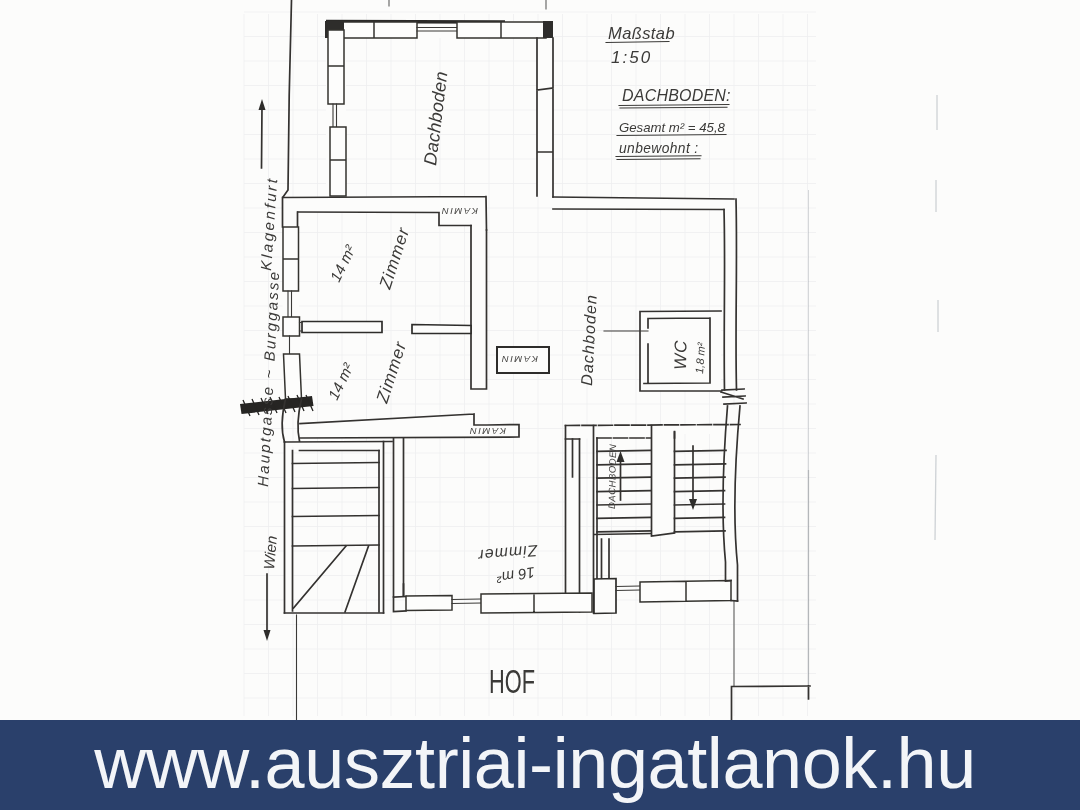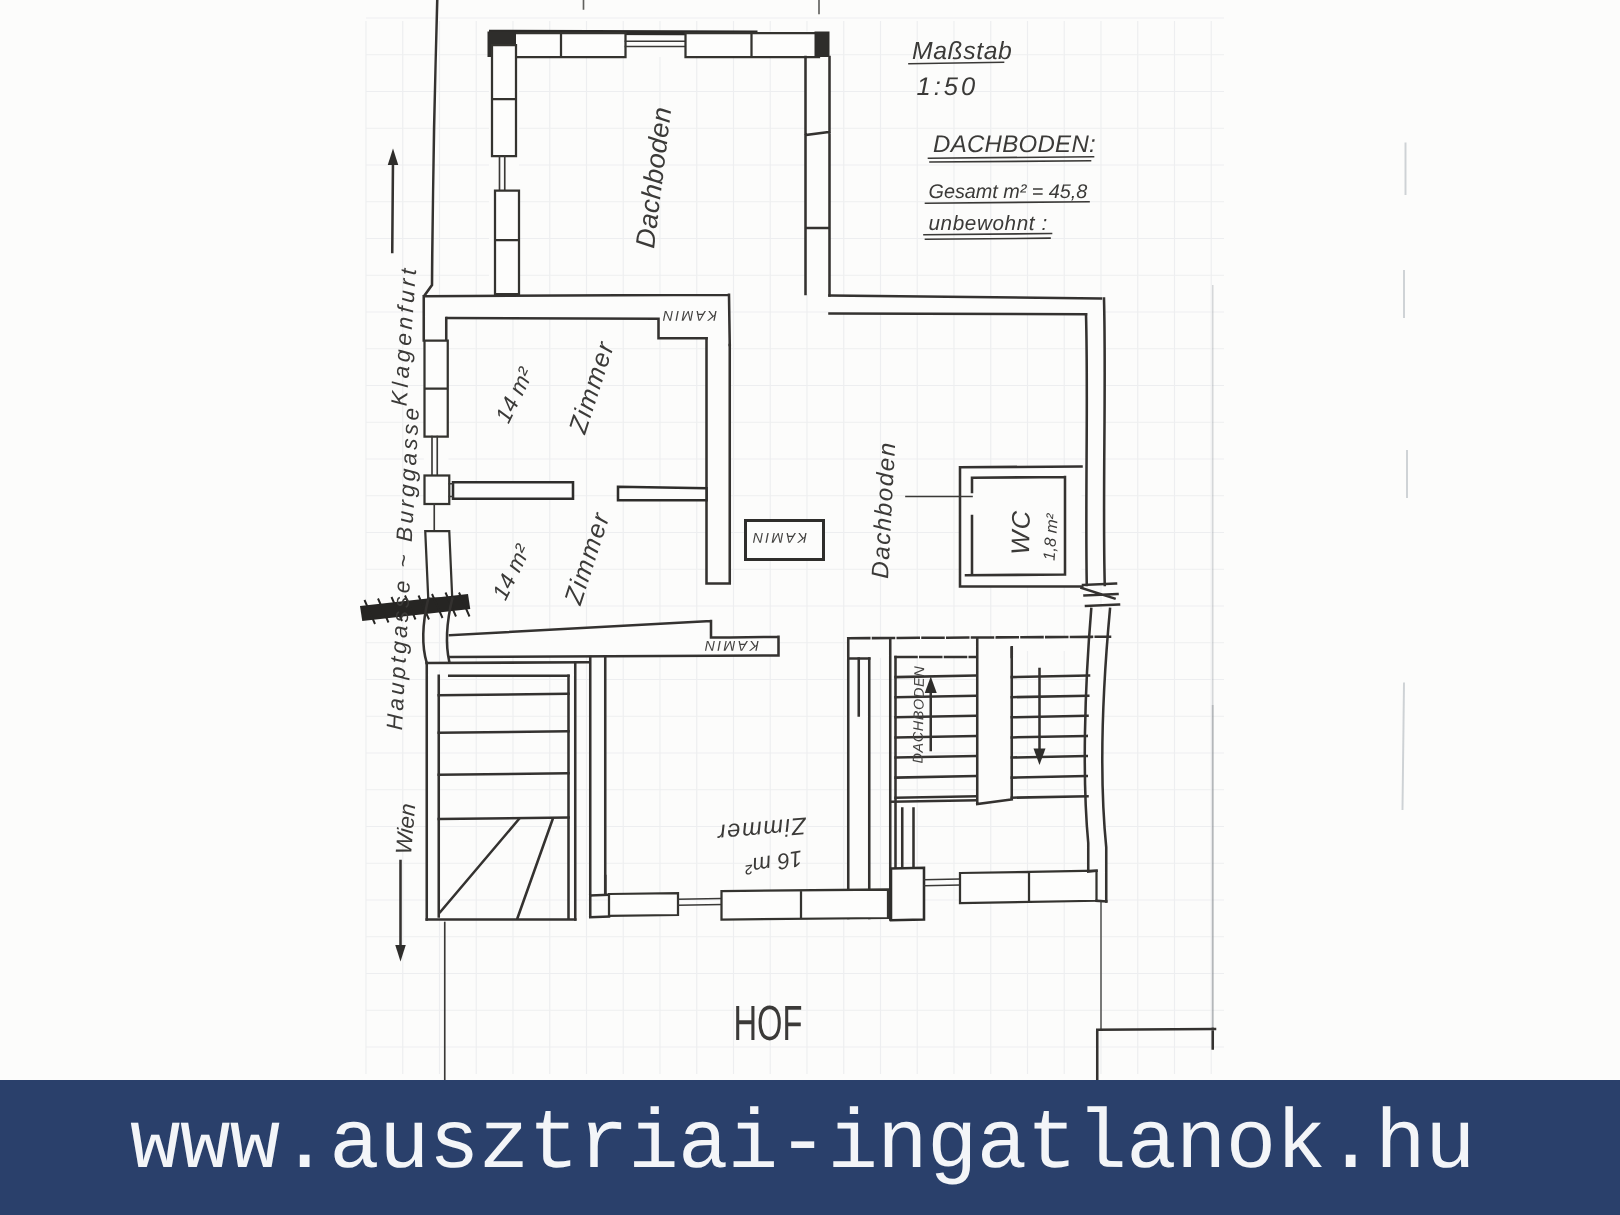--- a/index.html
+++ b/index.html
@@ -1,19 +1,19 @@
 <!DOCTYPE html>
 <html><head>
 <meta charset="utf-8">
 <style>
   html,body{margin:0;padding:0;background:#ffffff;}
   #page{position:relative;width:1080px;height:810px;overflow:hidden;background:#fcfcfb;font-family:"Liberation Sans",sans-serif;}
   #plan{position:absolute;left:0;top:0;}
   #banner{position:absolute;left:0;top:720px;width:1080px;height:90px;background:#2a406b;display:flex;align-items:center;justify-content:center;}
-  #banner span{font-family:Liberation Mono, monospace;color:#f3f5f8;font-size:56px;letter-spacing:-0.4px;margin-left:-10px;margin-top:-4px;}
+  #banner span{font-family:Liberation Sans, sans-serif;color:#f3f5f8;font-size:72px;letter-spacing:-0.4px;margin-left:-10px;margin-top:-4px;}
   .ink{stroke:#343230;fill:none;stroke-width:1.7;stroke-linecap:square;}
   .thin{stroke:#3a3937;fill:none;stroke-width:1.1;stroke-linecap:square;}
   .wall{fill:#fcfcfb;stroke:#2e2d2b;stroke-width:1.7;}
   .win{fill:#fdfdfc;stroke:#34332f;stroke-width:1.5;}
   #plan text{font-family:"Liberation Sans",sans-serif;}
   .hw{fill:#3b3a38;font-style:italic;}
   .hw2{fill:#434240;font-style:italic;}
 </style>
 </head>
 <body>

